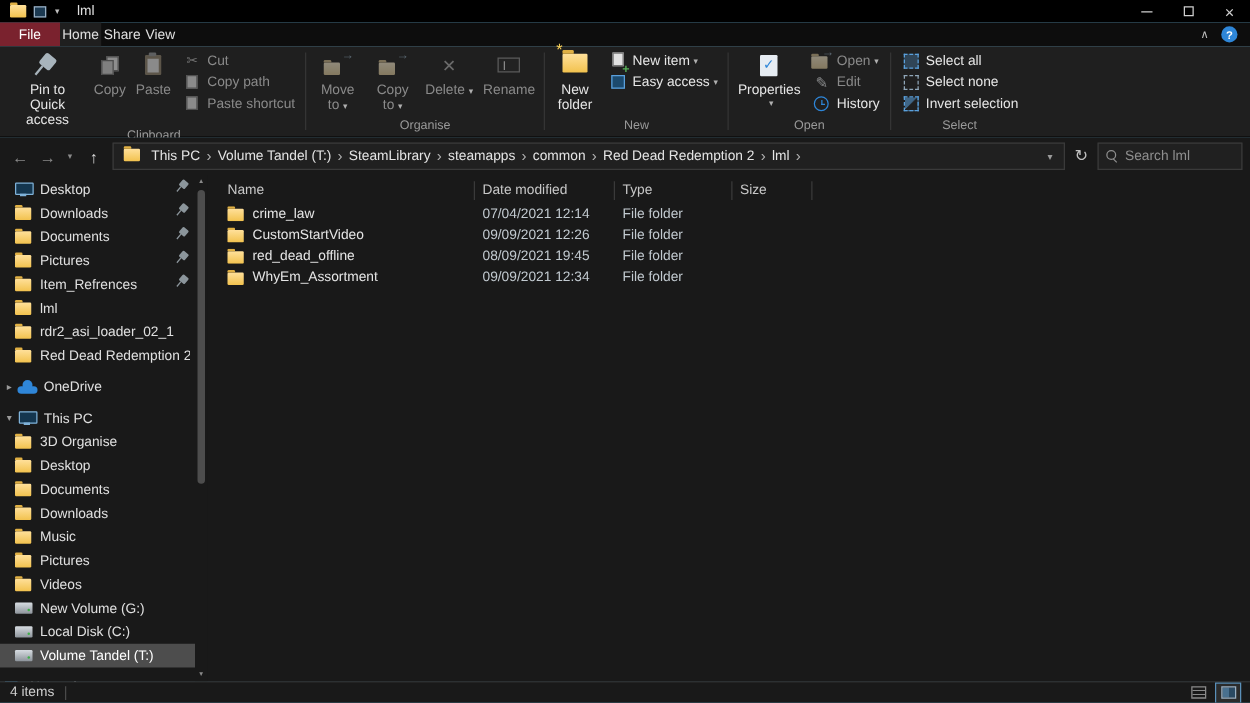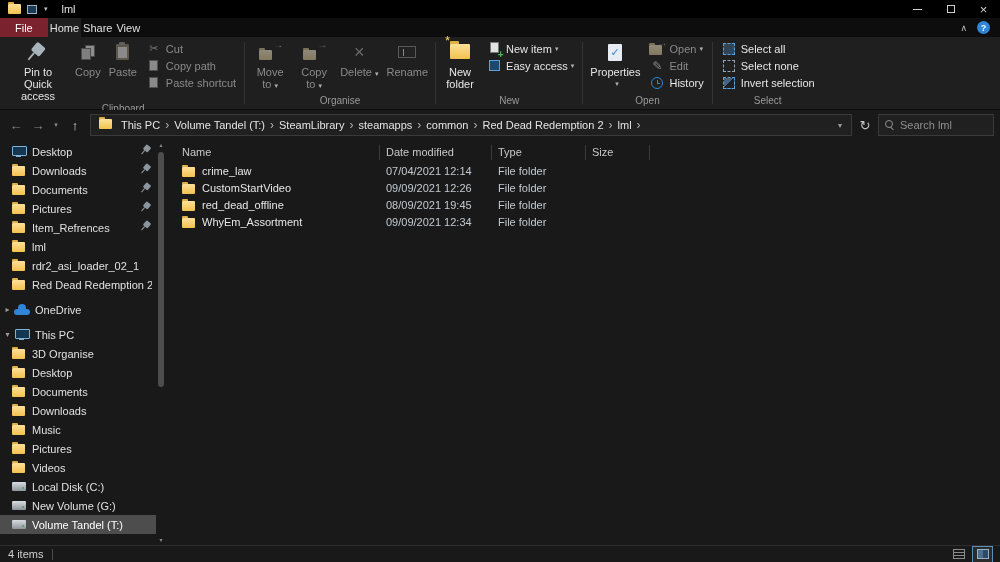--- a/index.html
+++ b/index.html
@@ -521,27 +521,27 @@
         <div class="side-row indent1">
           <span class="sicon-wrap">
               <span class="ifolder"></span>
             </span>
           <span class="lbl">Videos</span>
         </div>
         <div class="side-row indent1">
           <span class="sicon-wrap">
               <span class="idrive"></span>
             </span>
+          <span class="lbl">New Volume (G:)</span>
+        </div>
+        <div class="side-row indent1">
+          <span class="sicon-wrap">
+              <span class="idrive"></span>
+            </span>
           <span class="lbl">Local Disk (C:)</span>
-        </div>
-        <div class="side-row indent1">
-          <span class="sicon-wrap">
-              <span class="idrive"></span>
-            </span>
-          <span class="lbl">New Volume (G:)</span>
         </div>
         <div class="side-row indent1 selected">
           <span class="sicon-wrap">
               <span class="idrive"></span>
             </span>
           <span class="lbl">Volume Tandel (T:)</span>
         </div>
 
         <div class="sgap"></div>
 

